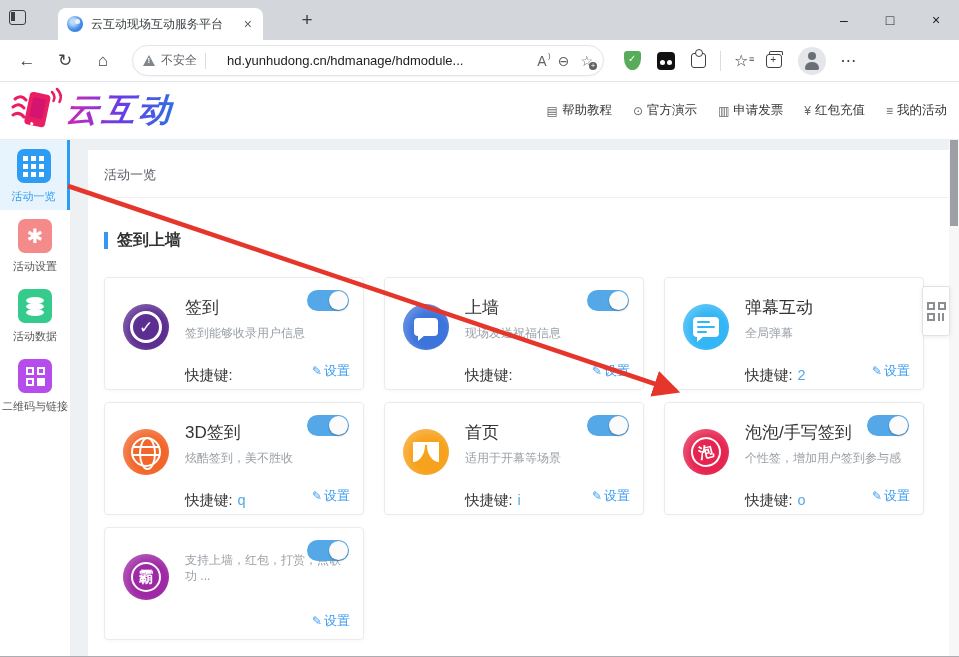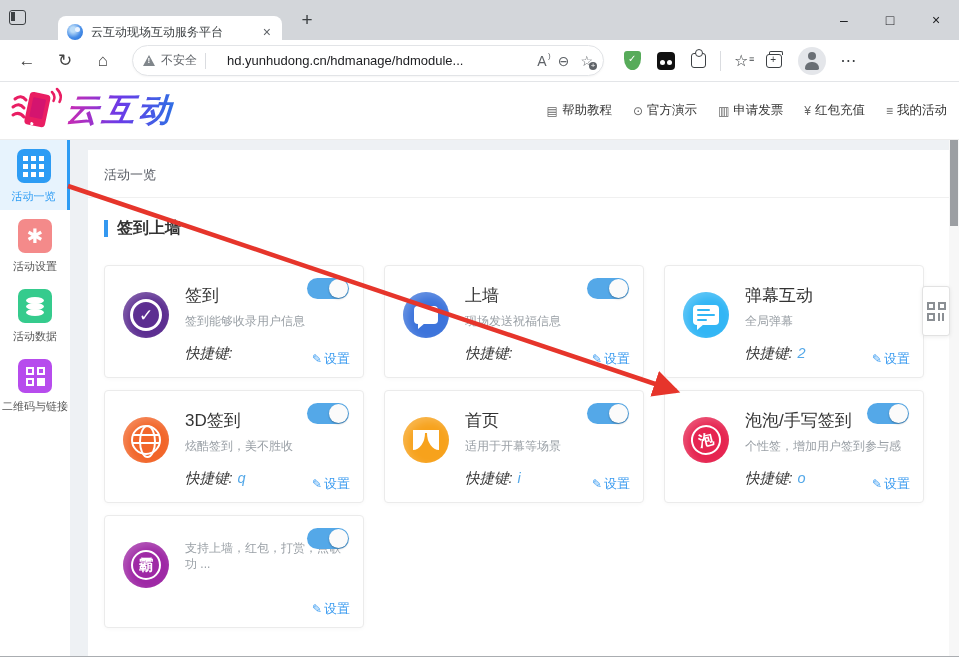--- a/index.html
+++ b/index.html
@@ -5,21 +5,21 @@
   * { margin:0; padding:0; box-sizing:border-box; }
   html,body { width:959px; height:657px; }
   body { position:relative; overflow:hidden; background:#fff;
          font-family:"Liberation Sans","DejaVu Sans",sans-serif; }
 
   
   .tabbar { position:absolute; top:0; left:0; width:959px; height:40px; background:#d3d6da; }
   .tab-actions { position:absolute; left:9px; top:10px; width:17px; height:15px;
                  border:1.6px solid #3c4043; border-radius:3px; }
   .tab-actions::before { content:""; position:absolute; left:1px; top:1px; width:4px; height:9px; background:#3c4043; }
-  .tab { position:absolute; left:58px; top:16px; width:224px; height:32px; background:#fff;
+  .tab { position:absolute; left:58px; top:8px; width:205px; height:32px; background:#fff;
          border-radius:8px 8px 0 0; display:flex; align-items:center; padding:0 9px; }
   .favicon { width:16px; height:16px; border-radius:50%; flex:0 0 16px;
              background:radial-gradient(circle at 38% 35%, #bbdcf8 18%, #4a8fe8 55%, #1967d2 100%); }
   .favicon::after { content:""; display:block; width:5px; height:5px; margin:3px 0 0 8px; border-radius:50%; background:#eaf3ff; }
   .tab-title { flex:1; font-size:12px; color:#3c4043; margin-left:8px; white-space:nowrap; overflow:hidden; }
   .tab-close { font-size:14px; color:#5f6368; padding:0 2px; }
   .newtab { position:absolute; left:296px; top:9px; font-size:19px; color:#3c4043; width:22px; text-align:center; }
   .win-controls { position:absolute; right:0; top:0; height:40px; display:flex; }
   .win-btn { width:46px; height:40px; display:flex; align-items:center; justify-content:center;
              font-size:14px; color:#202124; }
@@ -99,34 +99,34 @@
   .s-qr, .fw-qr { display:grid; grid-template-columns:8px 8px; gap:3px; }
   .qr-a { width:8px; height:8px; border:2px solid #fff; }
   .qr-b { width:8px; height:8px; background:#fff; }
   .fw-qr .qr-a { border-color:#8b8f94; }
   .fw-qr .qr-b { background:repeating-linear-gradient(90deg,#8b8f94 0 2px,transparent 2px 4px); }
 
   .content { position:absolute; left:70px; right:0; top:0; bottom:0; }
   .panel { position:absolute; left:18px; top:10px; right:10px; bottom:0; background:#fff; }
   .breadcrumb { padding:16px 16px 13px; font-size:13px; color:#5a5e66; }
   .bc-divider { height:1px; background:#f0f0f0; }
-  .section-head { margin:20px 0 0 16px; display:flex; align-items:center; }
+  .section-head { margin:32px 0 0 16px; display:flex; align-items:center; }
   .blue-bar { width:4px; height:17px; background:#3498f0; }
   .section-title { font-size:16px; font-weight:bold; color:#333; margin-left:9px; }
 
   .cards { margin:26px 0 0 16px; display:grid; grid-template-columns:repeat(3,260px); gap:12px 20px; }
   .card { position:relative; width:260px; height:113px; background:#fff; border:1px solid #ebebeb;
           border-radius:4px; padding:18px 14px 0 80px; box-shadow:0 1px 4px rgba(0,0,0,.03); }
   .card-icon { position:absolute; left:18px; top:26px; width:46px; height:46px; border-radius:50%;
                display:flex; align-items:center; justify-content:center;
                box-shadow:inset 4px 4px 8px rgba(255,255,255,.22); }
   .card-title { font-size:17px; color:#333; }
   .card-desc { font-size:12px; color:#9aa0a6; margin-top:7px; width:166px; line-height:1.3;
                max-height:31px; overflow:hidden; }
-  .card-shortcut { font-size:14.5px; color:#333; margin-top:14px;font-style:italic; }
+  .card-shortcut { font-size:14.5px; color:#333; margin-top:24px; }
   .sc-val { color:#54a8e8; margin-left:5px; }
   .toggle { position:absolute; right:14px; top:12px; width:42px; height:21px; border-radius:11px;
             background:#54a8e8; }
   .knob { position:absolute; right:1px; top:1px; width:19px; height:19px; border-radius:50%;
           background:#fbfbfb; box-shadow:0 1px 2px rgba(0,0,0,.3); }
   .settings { position:absolute; right:13px; bottom:9px; font-size:13px; color:#3a9bf0; cursor:pointer; text-decoration:none; }
   .pencil { font-size:12px; margin-right:2px; }
   .ic-ring { width:32px; height:32px; border:3px solid #fff; border-radius:50%; display:flex; align-items:center; justify-content:center; }
   .ic-check { color:#fff; font-size:17px; font-weight:bold; line-height:1; }
   .ic-bubble { width:24px; height:18px; background:#fff; border-radius:4px; position:relative; }

